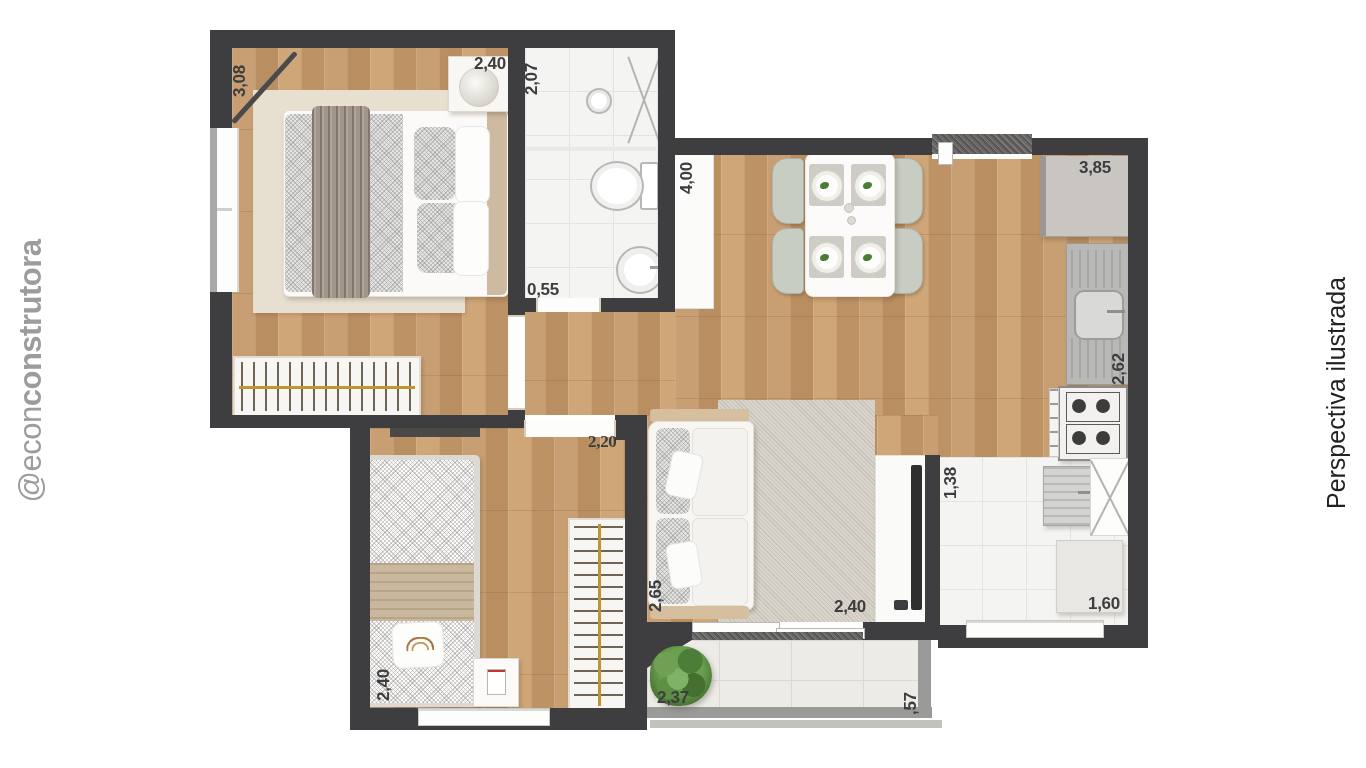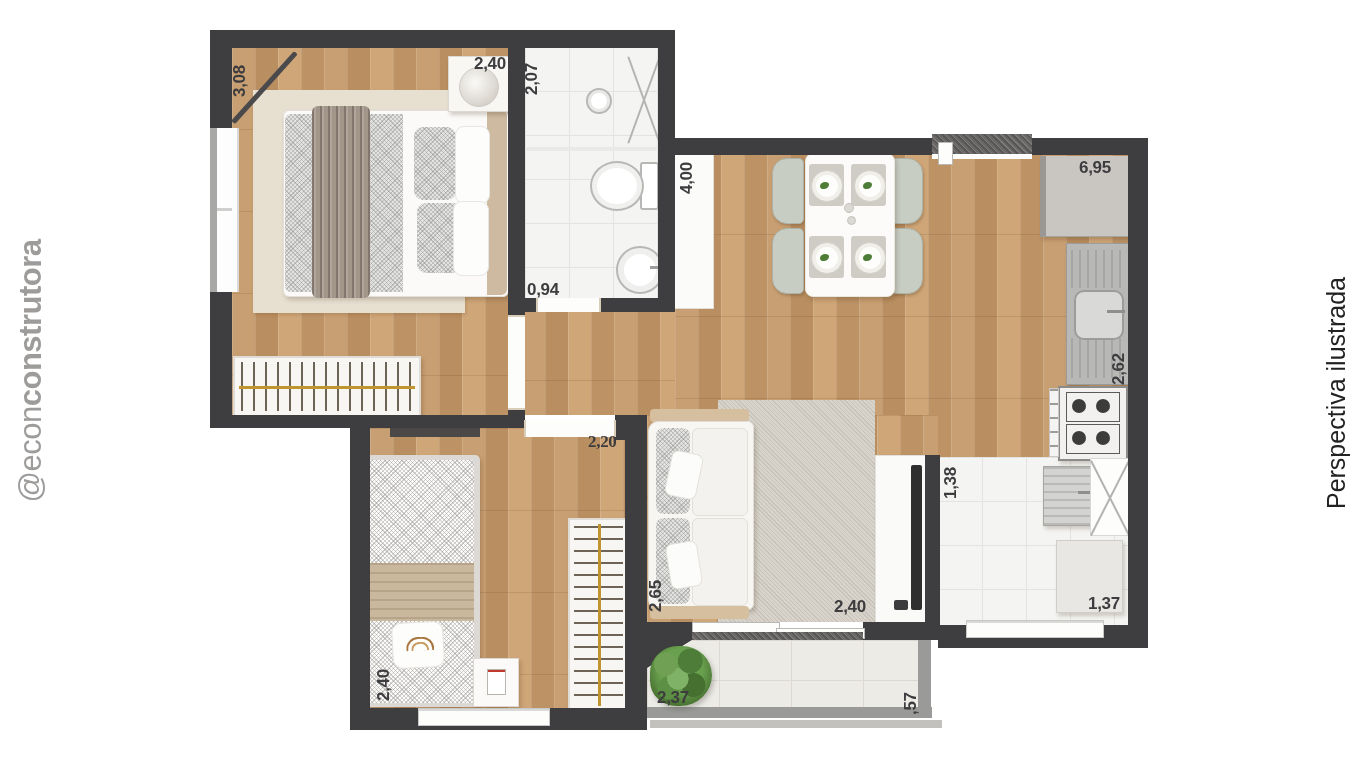--- a/index.html
+++ b/index.html
@@ -226,29 +226,29 @@
   <div class="flat" style="left:233px;top:120px;width:94px;height:5px;background:#4a4a4c;transform-origin:left center;transform:rotate(-48deg);border-radius:2px;"></div>
 
   <div class="flat" style="left:647px;top:707px;width:285px;height:11px;background:#9a9a98;"></div>
   <div class="flat" style="left:650px;top:720px;width:292px;height:8px;background:#c2c1be;"></div>
   <div class="flat" style="left:918px;top:640px;width:13px;height:78px;background:#9a9a98;"></div>
   <div class="plant" style="left:650px;top:646px;"></div>
 
   <div class="dim v" style="left:217px;top:65px;">3,08</div>
   <div class="dim" style="left:474px;top:55px;">2,40</div>
   <div class="dim v" style="left:509px;top:63px;">2,07</div>
-  <div class="dim" style="left:527px;top:281px;">0,94</div>
+  <div class="dim" style="left:527px;top:281px;">0,55</div>
   <div class="dim v" style="left:664px;top:162px;">4,00</div>
-  <div class="dim" style="left:1079px;top:159px;">6,95</div>
+  <div class="dim" style="left:1079px;top:159px;">3,85</div>
   <div class="dim v" style="left:1096px;top:353px;">2,62</div>
   <div class="dim" style="left:588px;top:433px;font-family:Liberation Serif, serif;">2,20</div>
   <div class="dim v" style="left:361px;top:669px;">2,40</div>
   <div class="dim v" style="left:633px;top:580px;">2,65</div>
   <div class="dim" style="left:834px;top:598px;">2,40</div>
   <div class="dim v" style="left:928px;top:467px;">1,38</div>
-  <div class="dim" style="left:1088px;top:595px;">1,37</div>
+  <div class="dim" style="left:1088px;top:595px;">1,60</div>
   <div class="dim" style="left:645px;top:689px;margin-left:12px;">2,37</div>
   <div class="dim v" style="left:888px;top:683px;">,57</div>
 
   <div class="wm-left"><span>@econ</span><b>construtora</b></div>
   <div class="caption-right">Perspectiva ilustrada</div>
 
 </div>
 
 </body></html>

